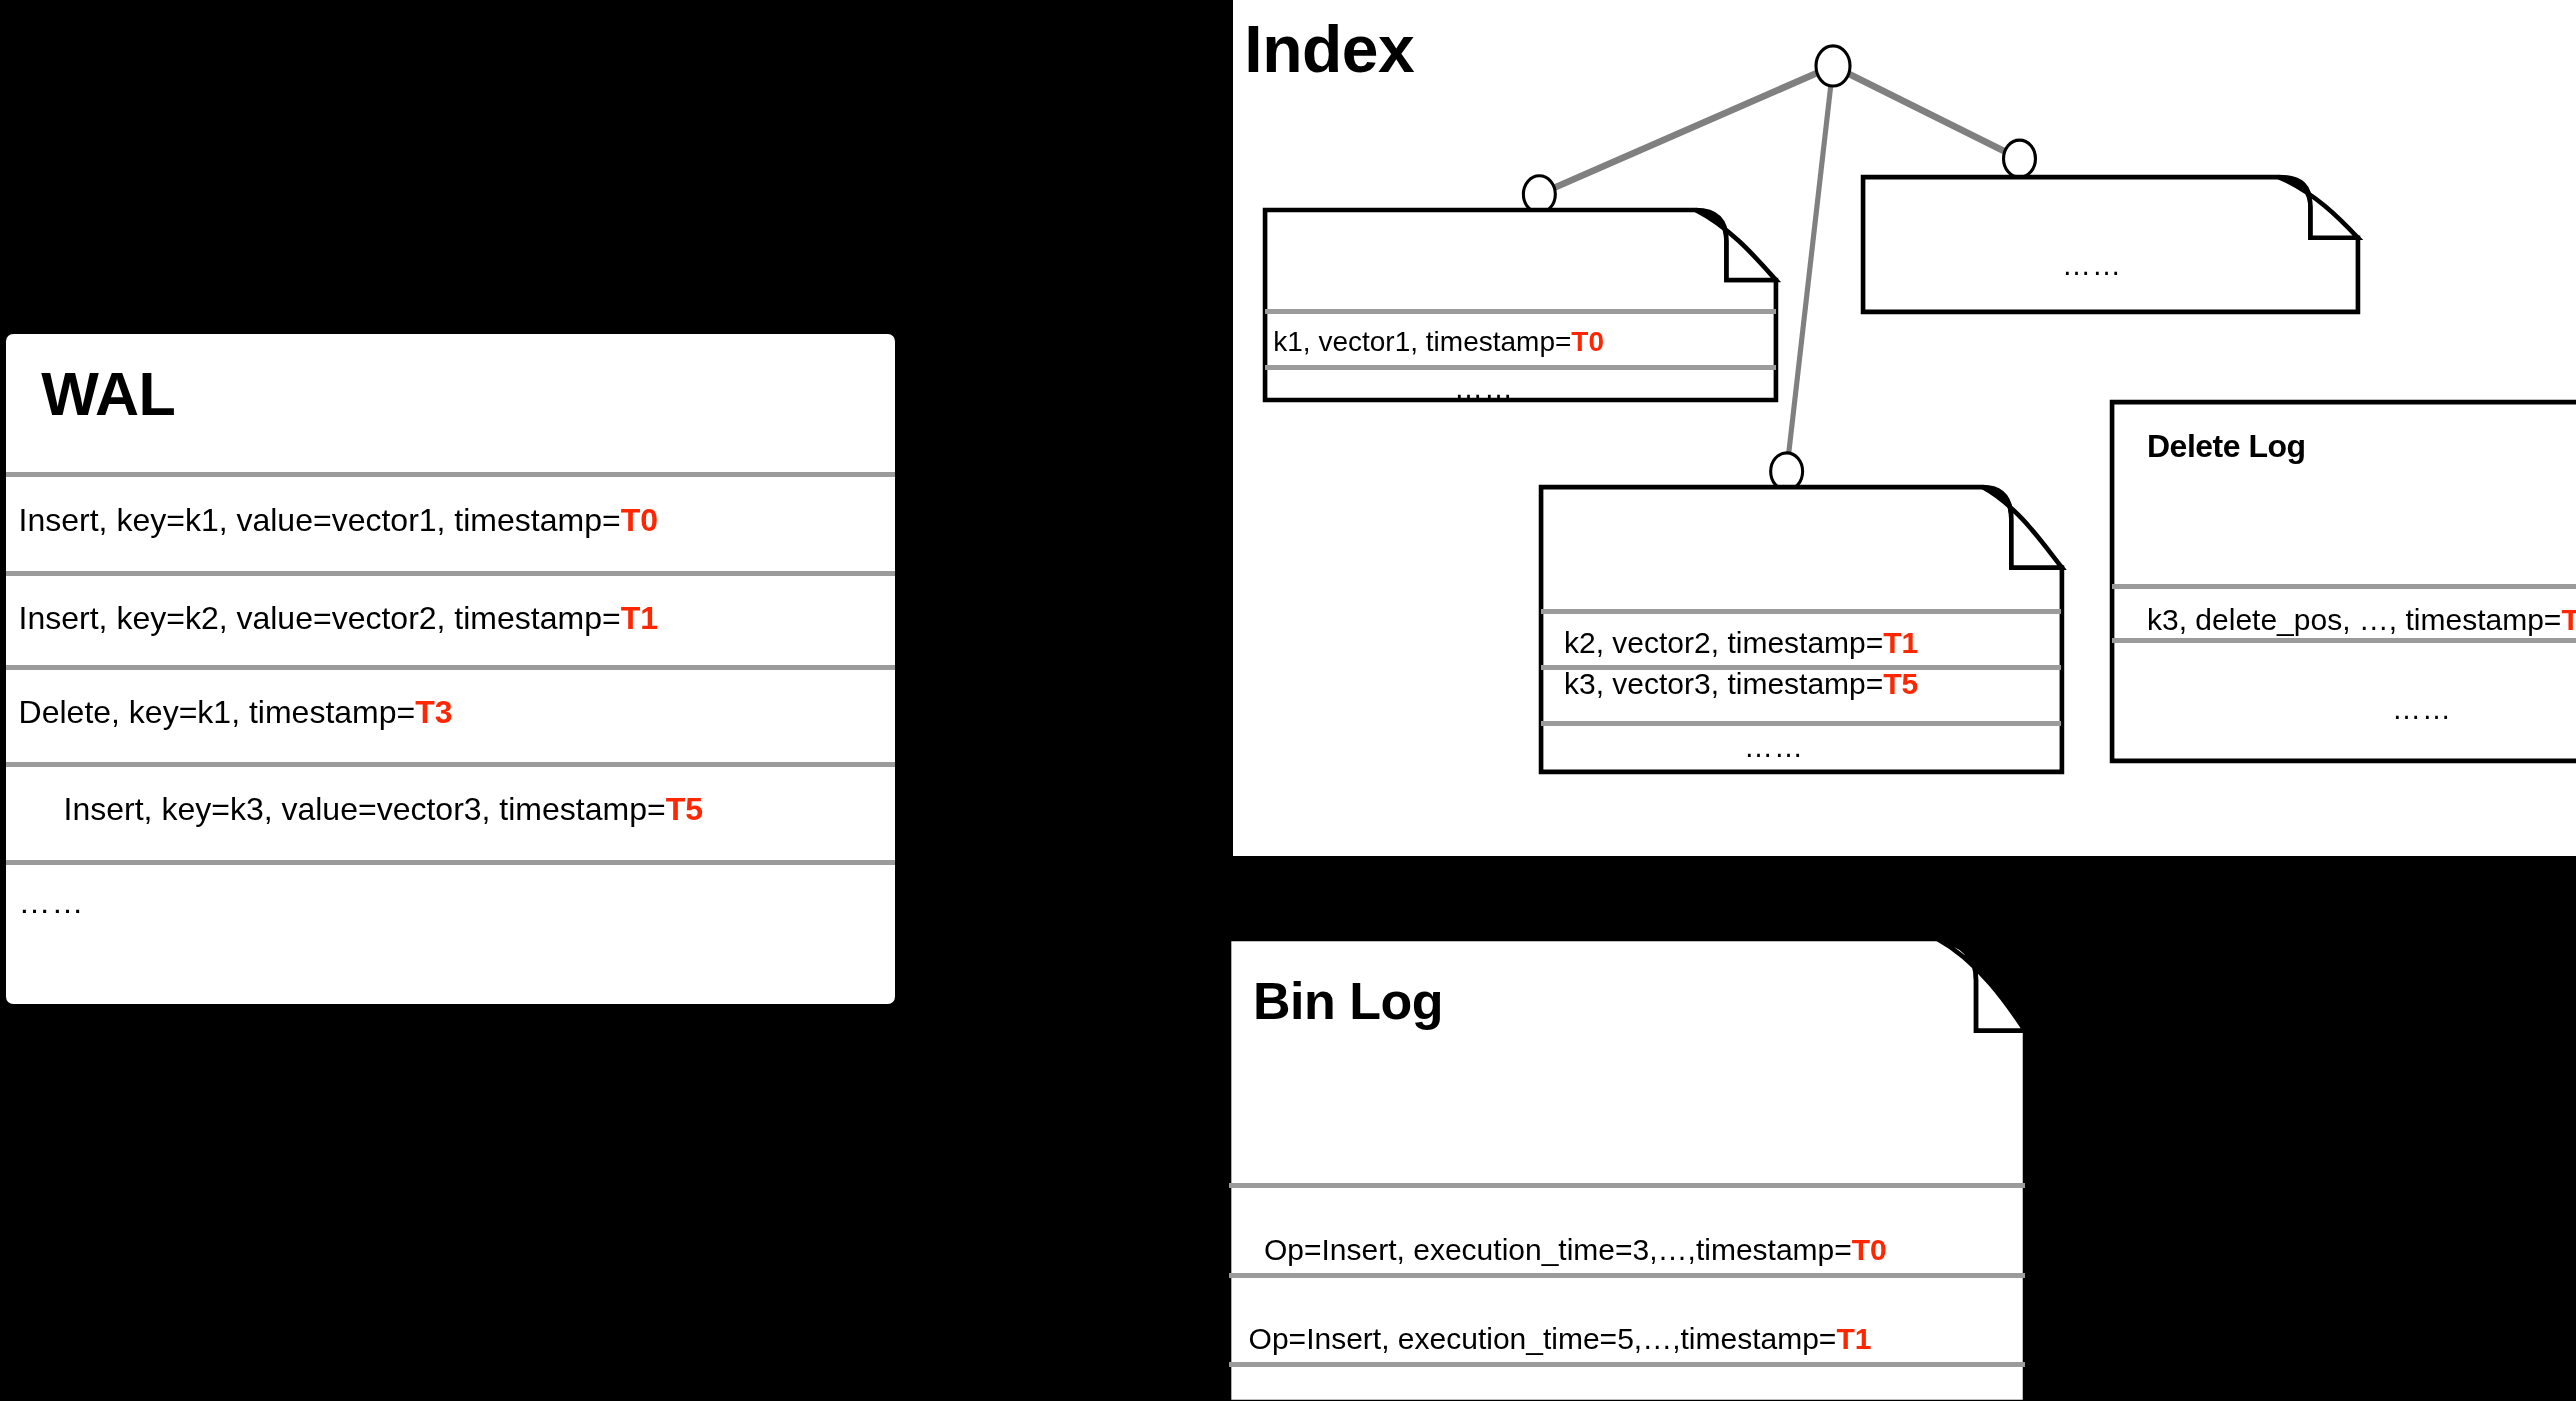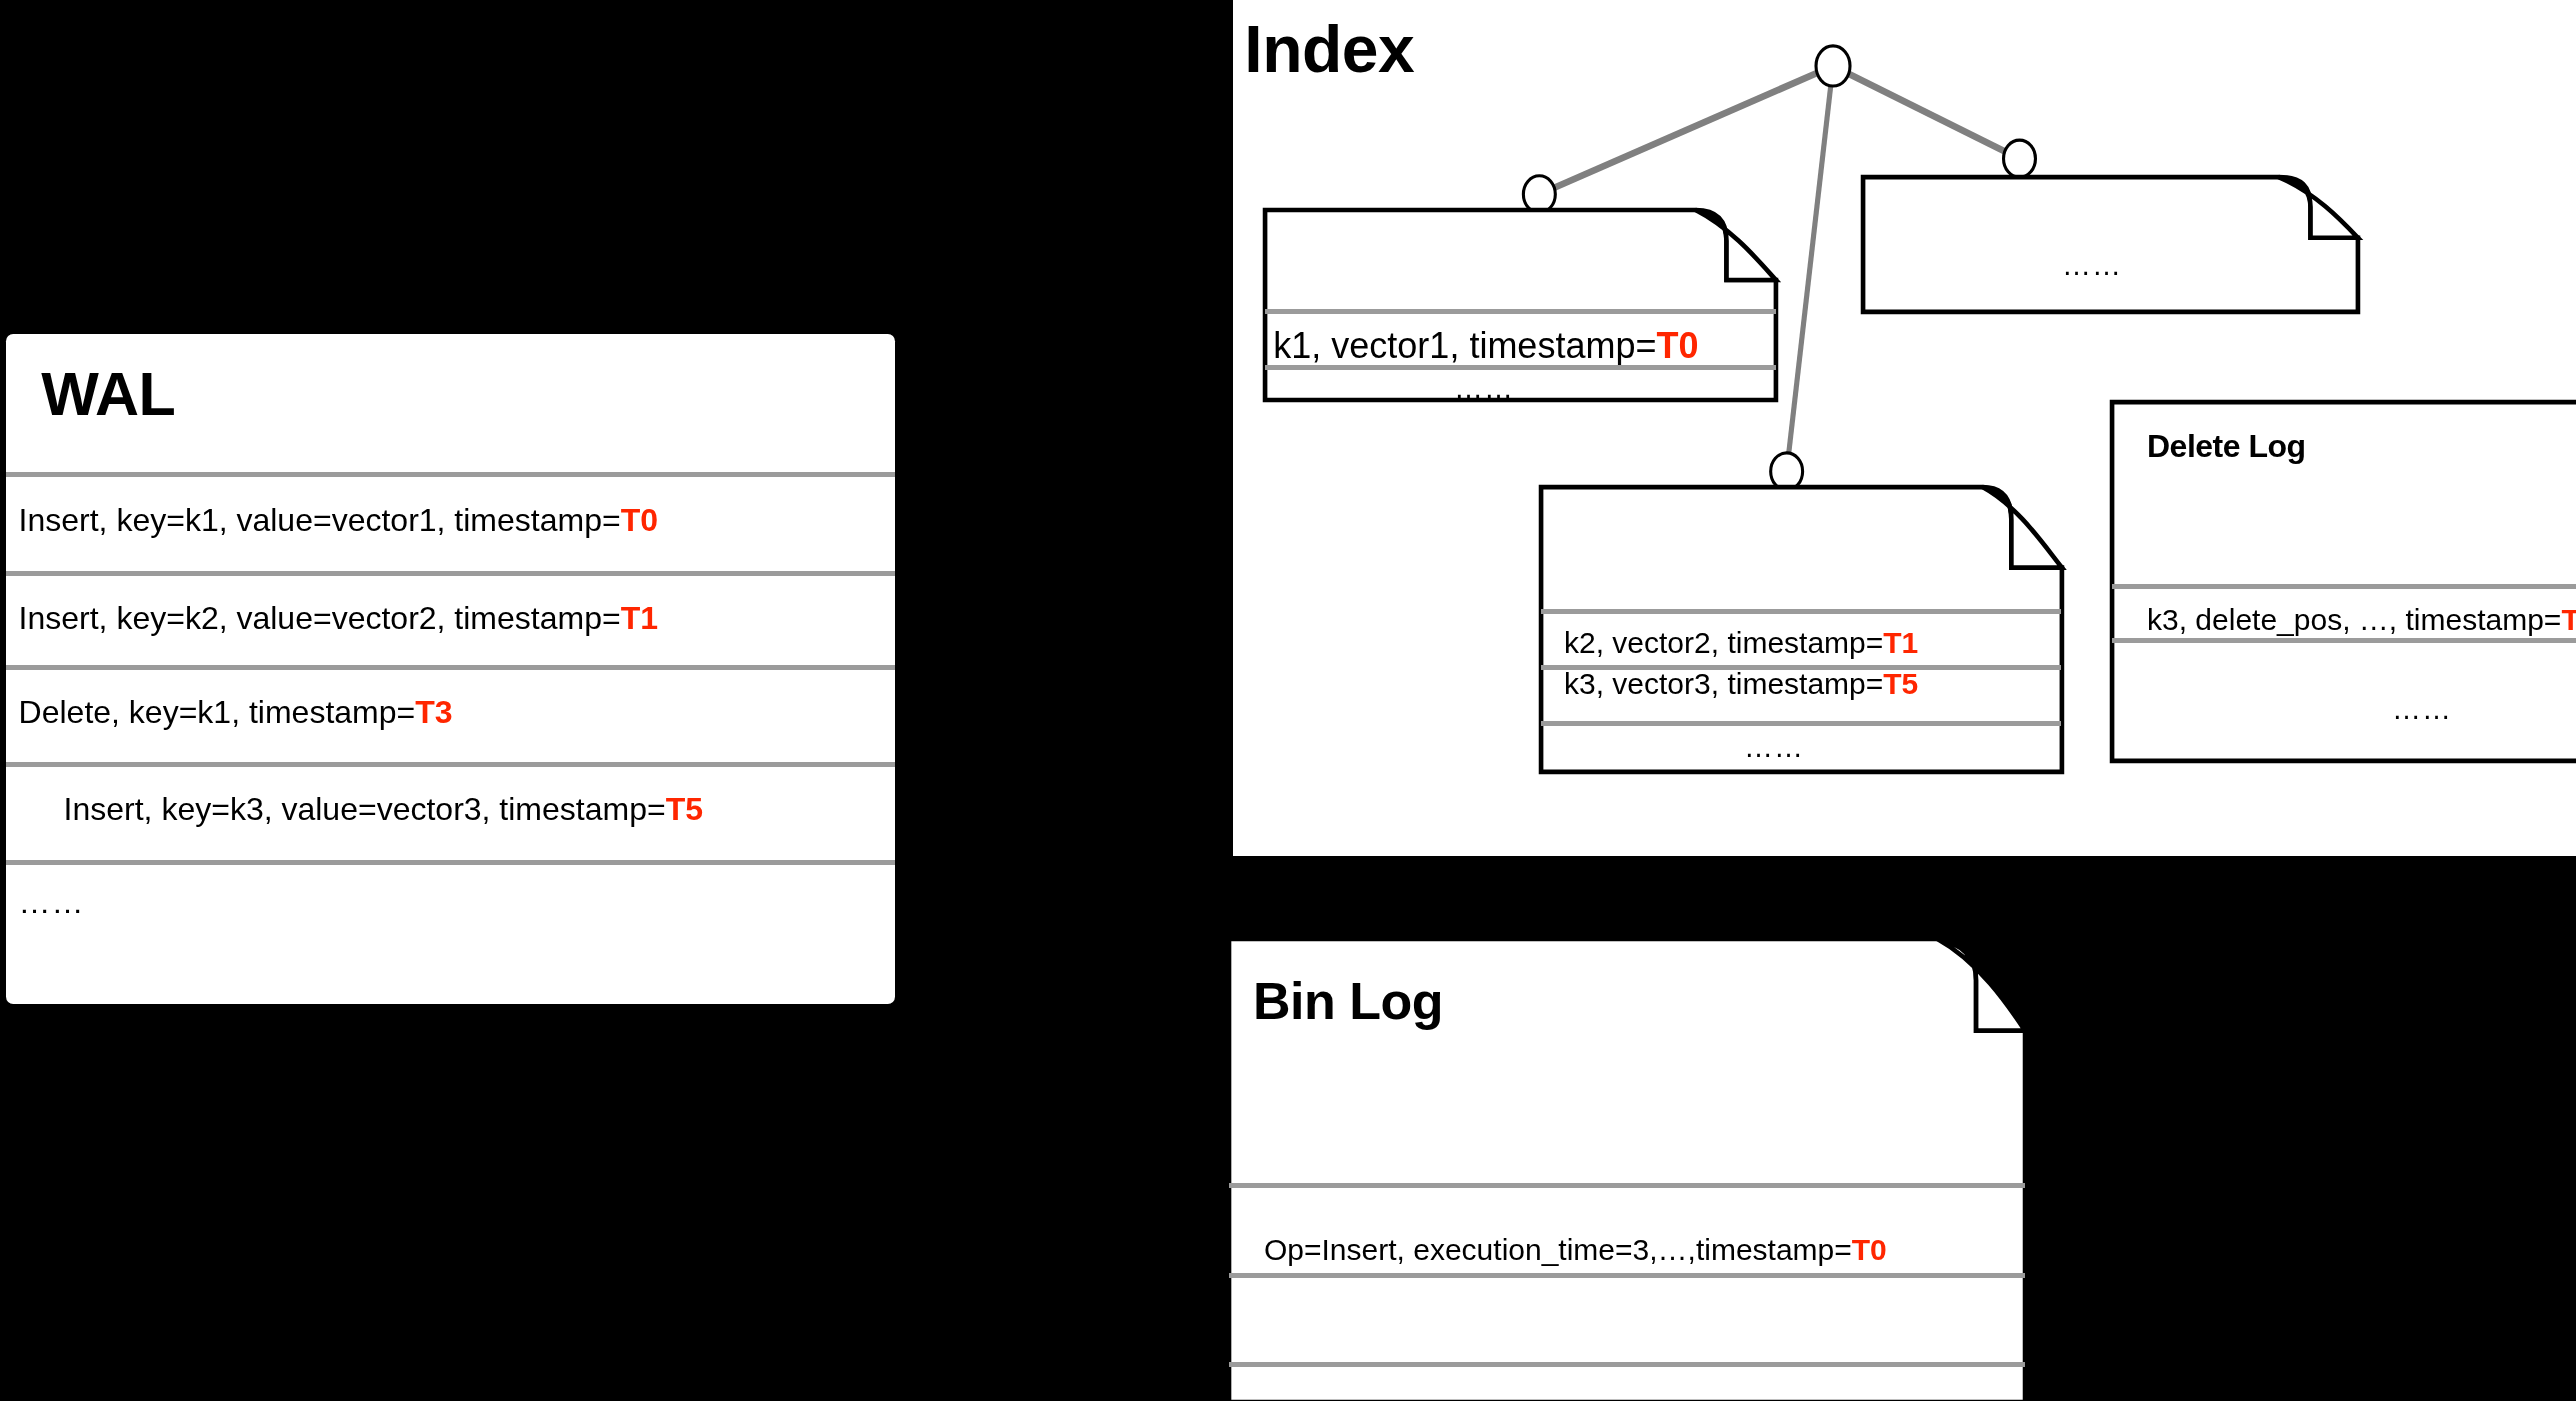--- a/index.html
+++ b/index.html
@@ -125,21 +125,21 @@
       </g>
     </svg>
   </div>
 
   <div class="doc" style="left:1263px; top:208px; width:515px; height:194px;">
     <svg viewBox="0 0 1000 377" preserveAspectRatio="none">
       <path d="M4 4 H840 C880 4 900 24 900 64 V140 H996 C996 200 996 200 996 200 V373 H4 Z" fill="#ffffff" stroke="#000000" stroke-width="9"></path>
       <path d="M840 4 C890 10 900 40 900 64 V140 H996 C960 100 910 40 840 4 Z" fill="#ffffff" stroke="#000000" stroke-width="9"></path>
     </svg>
     <div class="rule" style="left:2.1px; top:101px; width:511px; height:5.2px;"></div>
-    <div class="row-text" style="left:10.3px; top:120px; font-size:36px;">
+    <div class="row-text" style="left:10.3px; top:120px; font-size:28px;">
       <span>k1, vector1, timestamp=</span><span class="ts">T0</span>
     </div>
     <div class="rule" style="left:2.1px; top:157px; width:511px; height:5.2px;"></div>
     <div class="dots" style="left:191px; top:166px; font-size:29px;">……</div>
   </div>
 
   <div class="doc" style="left:1861px; top:175px; width:499px; height:139px;">
     <svg viewBox="0 0 968 270" preserveAspectRatio="none">
       <path d="M4 4 H810 C855 4 872 22 872 62 V122 H964 V266 H4 Z" fill="#ffffff" stroke="#000000" stroke-width="9"></path>
       <path d="M810 4 C860 12 872 36 872 62 V122 H964 C930 86 880 34 810 4 Z" fill="#ffffff" stroke="#000000" stroke-width="9"></path>
@@ -182,18 +182,21 @@
     <svg viewBox="0 0 1935 899" preserveAspectRatio="none">
       <path d="M0 0 H1375 C1430 0 1450 28 1450 80 V178 H1545 V899 H0 Z" fill="#ffffff" stroke="#000000" stroke-width="9"></path>
       <path d="M1375 0 C1438 12 1450 50 1450 80 V178 H1545 C1512 128 1455 44 1375 0 Z" fill="#ffffff" stroke="#000000" stroke-width="9"></path>
     </svg>
     <div class="title" style="left:24px; top:36px; font-size:52px;">Bin Log</div>
     <div class="rule" style="left:0; top:244px; width:796px; height:5.2px;"></div>
     <div class="row-text" style="left:35px; top:296px; font-size:30px;">
       <span>Op=Insert, execution_time=3,…,timestamp=</span><span class="ts">T0</span>
     </div>
     <div class="rule" style="left:0; top:334px; width:796px; height:5.2px;"></div>
+    <div class="row-text" style="left:19.6px; top:385px; font-size:30px;">
+      <span>Op=Insert, execution_time=5,…,timestamp=</span><span class="ts">T1</span>
+    </div>
     <div class="rule" style="left:0; top:423px; width:796px; height:5.2px;"></div>
     <div class="dots" style="left:19.6px; top:447px; font-size:29px;">……</div>
   </div>
 
 </div>
 
 
 </body></html>

